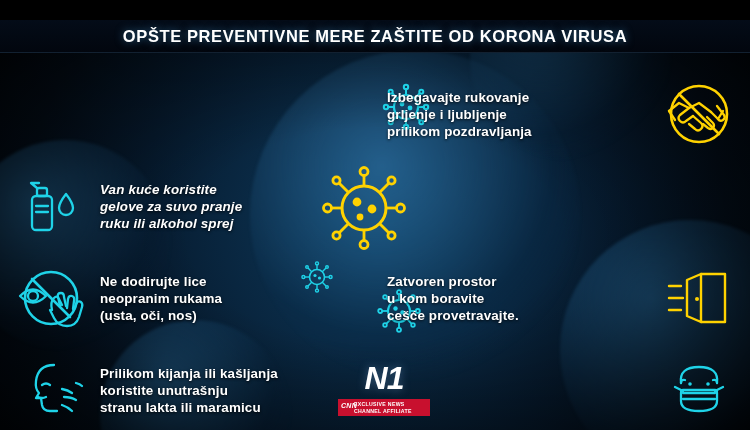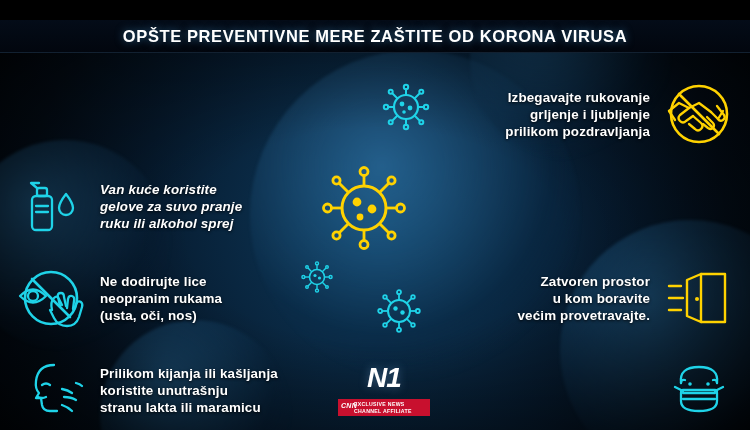--- a/index.html
+++ b/index.html
@@ -96,36 +96,36 @@
     flex: 1 1 auto;
     color: #ffffff;
     font-size: 13.4px;
     font-weight: bold;
     line-height: 17px;
     letter-spacing: 0.15px;
     text-shadow: 0 1px 3px rgba(0,0,0,0.85);
     white-space: pre-line;
   }
   .col.left .txt { padding-left: 6px; text-align: left; }
-  .col.right .txt { padding-right: 6px; text-align: right; }
+  .col.right .txt { padding-right: 6px; }
   .col.right .row { flex-direction: row-reverse; }
 
   
   .logo {
     position: absolute;
     left: 338px;
     top: 340px;
     width: 92px;
     height: 62px;
     z-index: 7;
     text-align: center;
   }
   .logo-n1 {
     color: #ffffff;
-    font-size: 28px;
+    font-size: 32px;
     font-weight: bold;
     line-height: 36px;
     letter-spacing: -1px;
     font-style: italic;
     text-shadow: 0 0 10px rgba(150,200,255,0.35);
   }
   .logo-bar {
     margin-top: 3px;
     background: #c8102e;
     color: #ffffff;
@@ -353,21 +353,21 @@
       <div class="icon-box">
         <svg width="76" height="64" viewBox="0 0 76 64" fill="none" stroke="#ffd200" stroke-width="2.4" stroke-linecap="round" stroke-linejoin="round">
           <path d="M40 8 h24 v48 h-24"></path>
           <path d="M40 8 l-14 6 v36 l14 6 z"></path>
           <circle cx="36" cy="33" r="2" fill="#ffd200" stroke="none"></circle>
           <path d="M8 20 h12 M8 32 h14 M8 44 h12"></path>
         </svg>
       </div>
       <div class="txt">Zatvoren prostor
 u kom boravite
-većim provetravajte.</div>
+cešće provetravajte.</div>
     </div>
 
     <div class="row r3">
       <div class="icon-box">
         <svg width="76" height="66" viewBox="0 0 76 66" fill="none" stroke="#1fd3e8" stroke-width="2.3" stroke-linecap="round" stroke-linejoin="round">
           <path d="M20 26 q-2 -16 18 -16 q20 0 18 16"></path>
           <path d="M20 26 q0 -4 4 -3 M56 26 q0 -4 -4 -3"></path>
           <circle cx="29" cy="27" r="1.8" fill="#1fd3e8" stroke="none"></circle>
           <circle cx="47" cy="27" r="1.8" fill="#1fd3e8" stroke="none"></circle>
           <path d="M22 33 h32 q2 0 2 3 v8 q0 10 -18 10 q-18 0 -18 -10 v-8 q0 -3 2 -3 z"></path>

